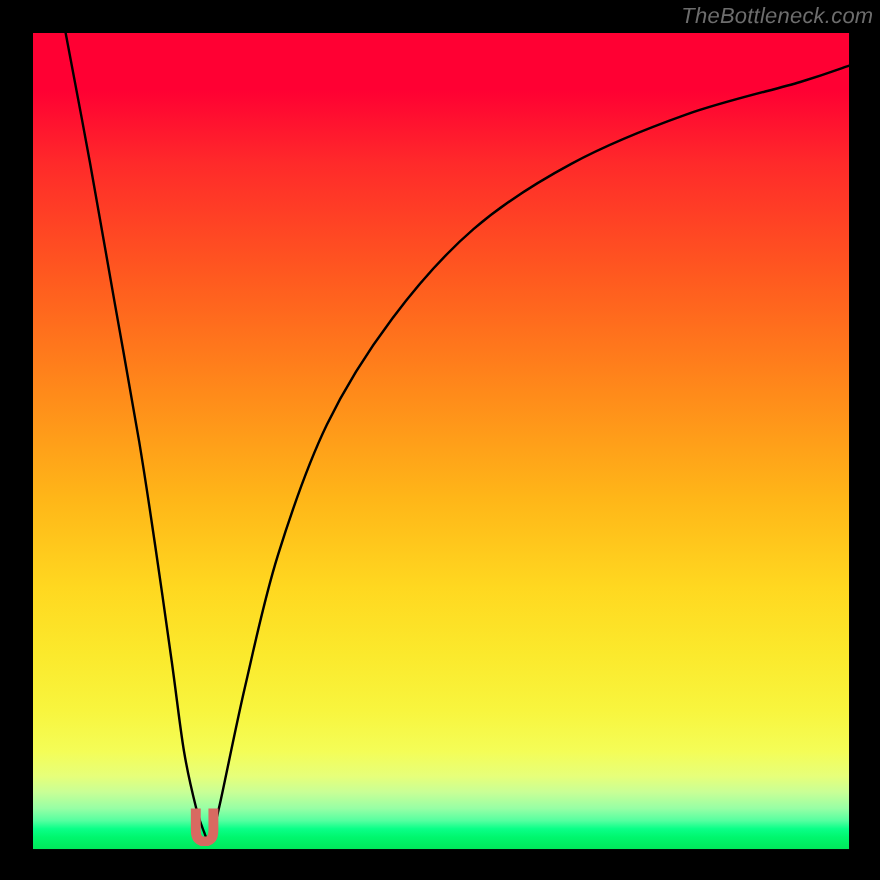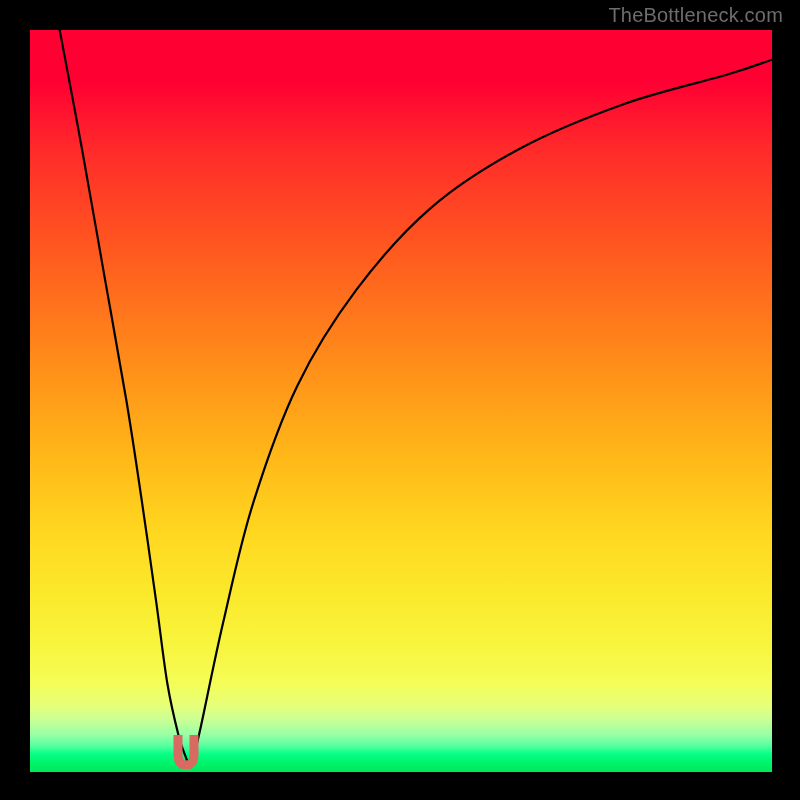--- a/index.html
+++ b/index.html
@@ -58,26 +58,27 @@
     position: absolute;
     left: 140px;
     bottom: 8px;
     width: 30px;
     height: 34px;
   }
   .cusp svg { display: block; }
   .attribution {
     position: absolute;
     top: 4px;
-    right: 17px;
+    right: 6px;
     color: #6d6d6d;
     font-size: 20px;
     letter-spacing: 0.2px;
     font-weight: 500;
     white-space: nowrap;
+    font-style: italic;
   }
   svg.curve {
     position: absolute;
     left: 0;
     top: 0;
     width: 100%;
     height: 100%;
   }
 </style>
 </head>

